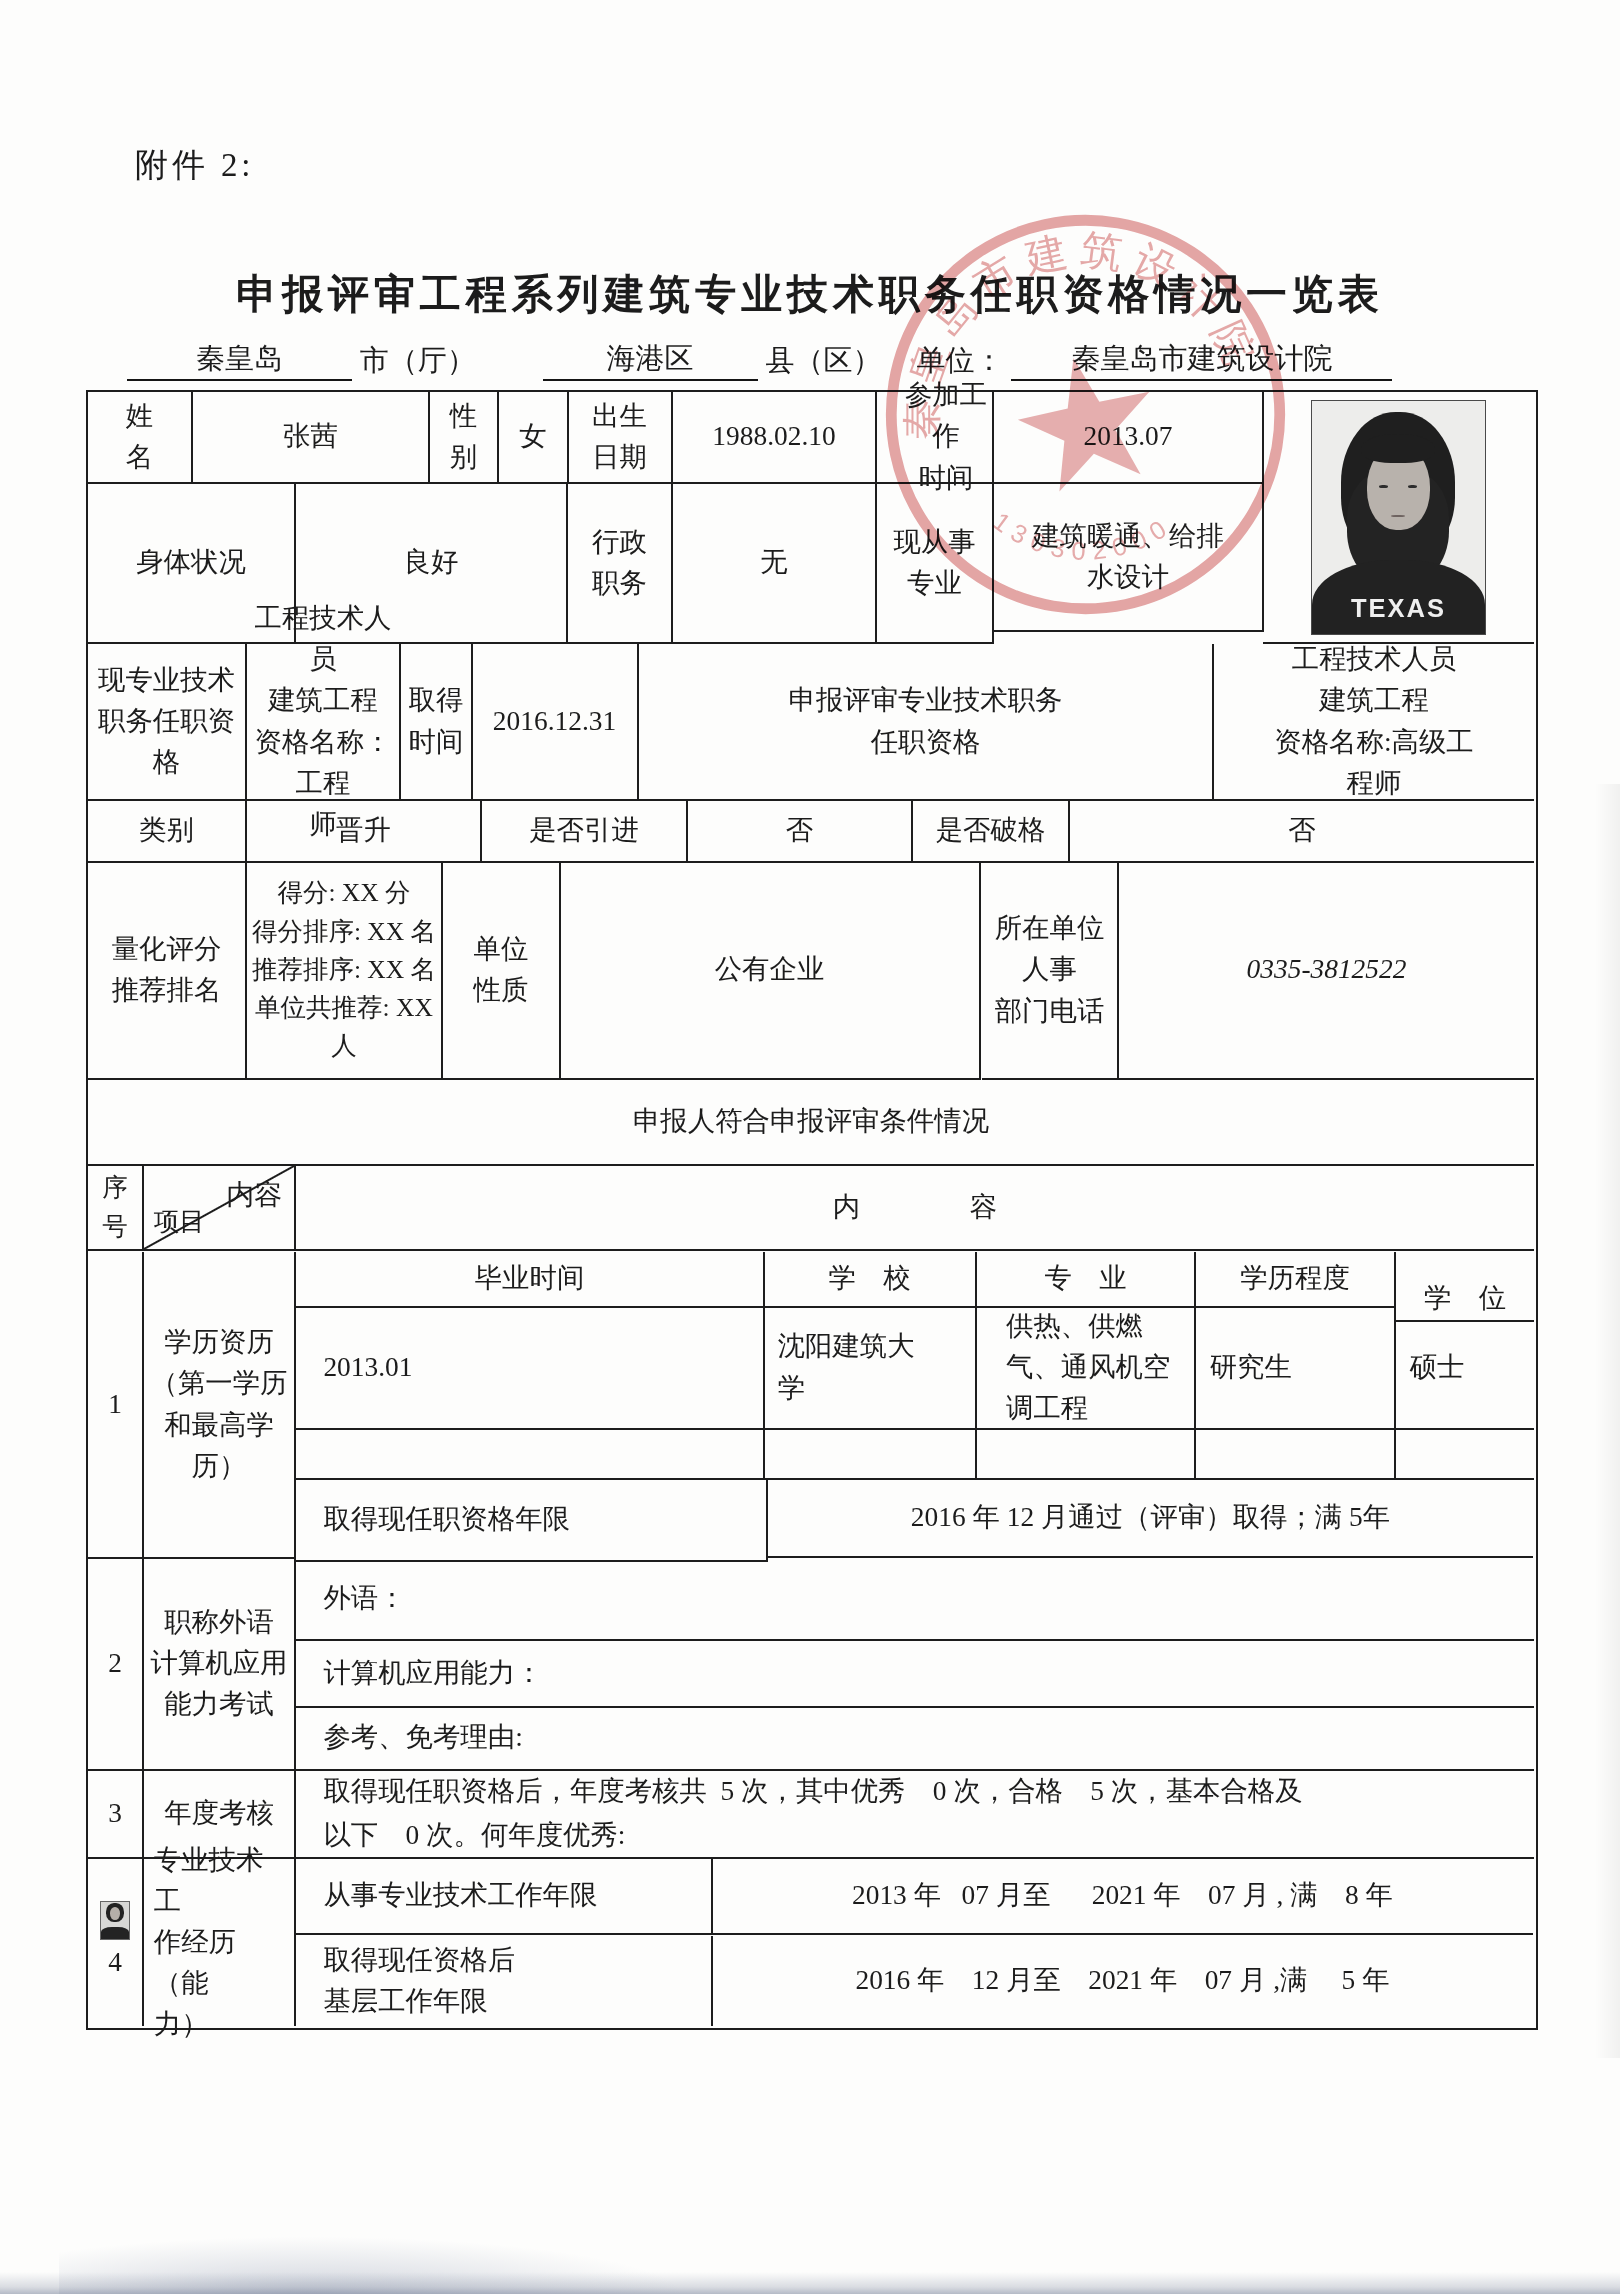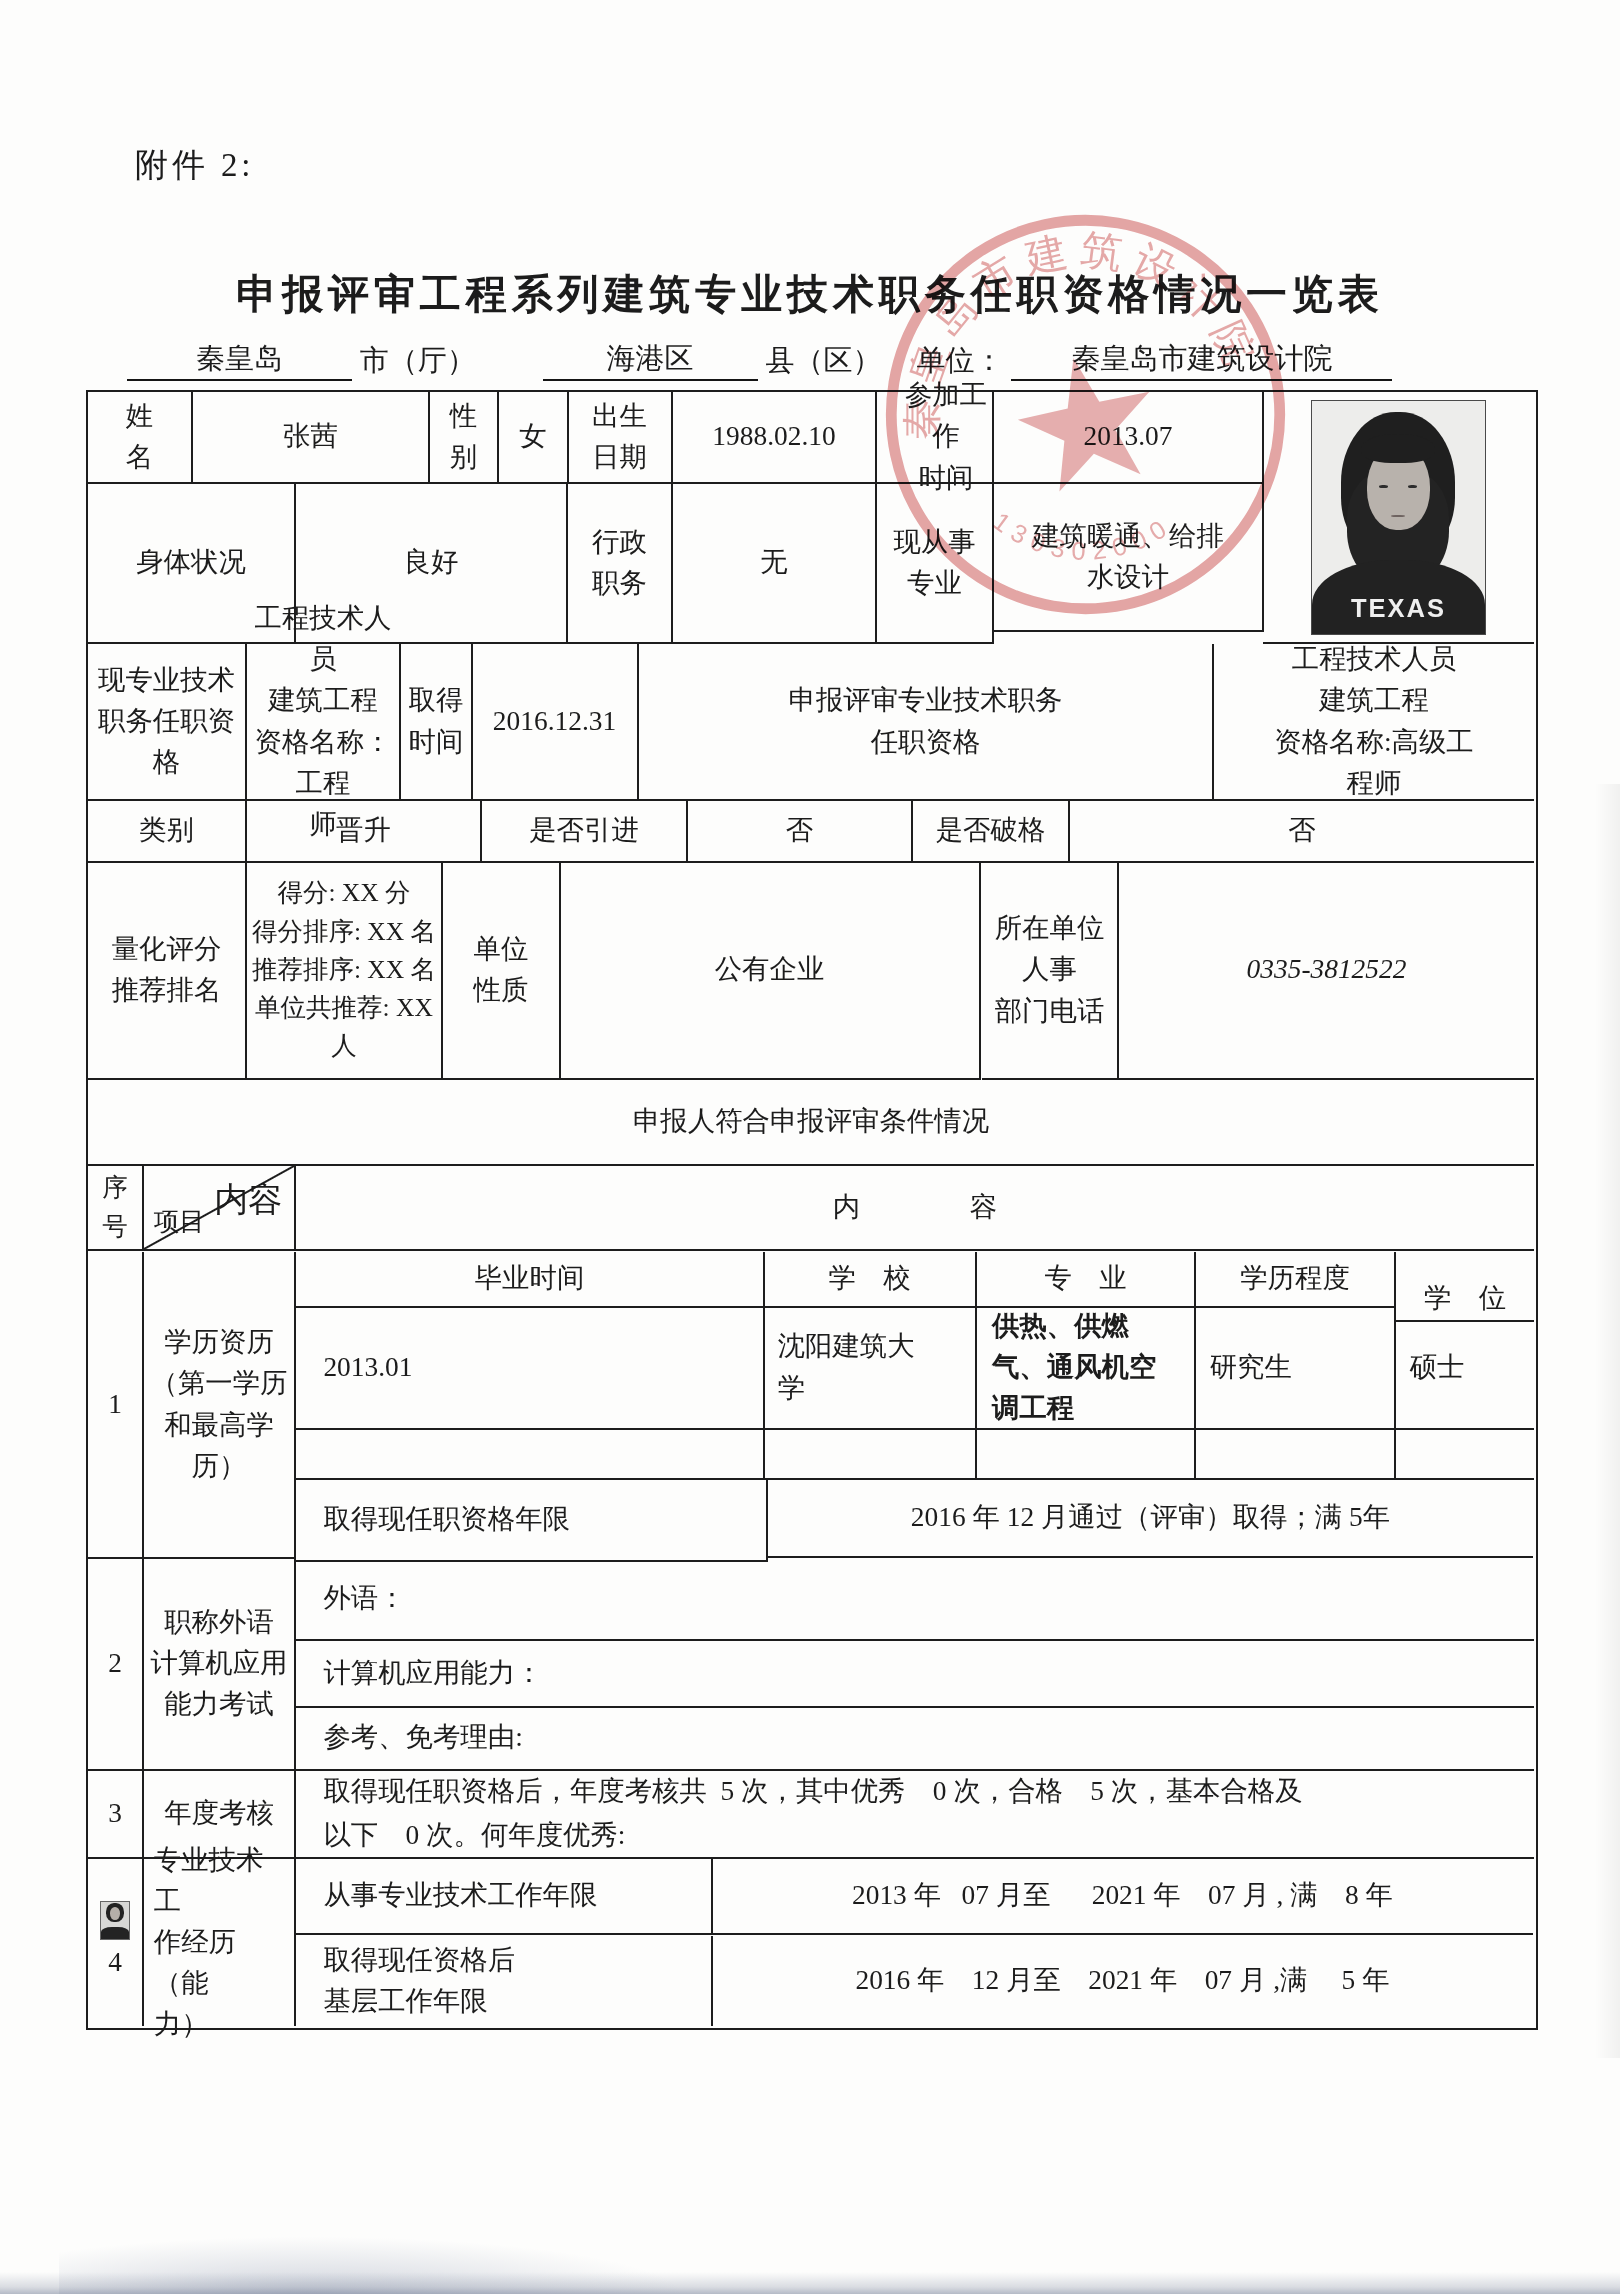--- a/index.html
+++ b/index.html
@@ -21,21 +21,21 @@
     border-right:2px solid #1d1d1d;border-bottom:2px solid #1d1d1d;
     display:flex;align-items:center;justify-content:center;
     text-align:center;font-size:27.4px;line-height:1.5;white-space:pre-wrap;
   }
   .nr{border-right:none;}
   .nb{border-bottom:none;}
   .left{justify-content:flex-start;text-align:left;padding-left:27.4px;padding-right:9.8px;}
   .sm{font-size:25.5px;}
   
   .diag{background:linear-gradient(to bottom right,transparent calc(50% - 1.5px),#1d1d1d calc(50% - 0.5px),#1d1d1d calc(50% + 0.5px),transparent calc(50% + 1.5px));}
-  .diag .tr{position:absolute;top:7.8px;right:11.8px;font-size:34px;}
+  .diag .tr{position:absolute;top:7.8px;right:11.8px;font-size:28px;}
   .diag .bl{position:absolute;bottom:7.8px;left:9.8px;font-size:25.5px;}
   
   .photo{width:173px;height:233px;position:relative;background:#ededeb;outline:1.5px solid #4a4a4a;overflow:hidden;}
   .photo .bghair{position:absolute;left:29px;top:11.8px;width:114px;height:147px;background:#1f1f1f;border-radius:48% 48% 42% 42%;}
   .photo .sidehair{position:absolute;left:35px;top:69px;width:102px;height:118px;background:#232323;border-radius:40% 40% 48% 48%;}
   .photo .face{position:absolute;left:55px;top:43px;width:63px;height:86px;background:#b8b2ac;border-radius:50% 50% 46% 46%;}
   .photo .fringe{position:absolute;left:49px;top:33px;width:74px;height:29px;background:#1f1f1f;border-radius:50% 50% 40% 40%;}
   .photo .eye{position:absolute;top:84px;width:8.8px;height:3.9px;background:#2c2c2c;border-radius:50%;}
   .photo .mouth{position:absolute;left:79px;top:114px;width:13.7px;height:2.9px;background:#6e6360;border-radius:40%;}
   .photo .shirt{position:absolute;left:0;bottom:0;width:100%;height:74px;background:#222;border-radius:46% 46% 0 0 / 60% 60% 0 0;display:flex;align-items:flex-end;justify-content:center;}
@@ -164,21 +164,21 @@
 
   <div class="cell" style="left:208px;top:860px;width:469px;height:56px;">毕业时间</div>
   <div class="cell" style="left:676px;top:860px;width:213px;height:56px;">学    校</div>
   <div class="cell" style="left:889px;top:860px;width:219px;height:56px;">专    业</div>
   <div class="cell" style="left:1108px;top:860px;width:200px;height:56px;">学历程度</div>
   <div class="cell nr" style="left:1308px;top:886px;width:138px;height:44px;">学    位</div>
 
   <div class="cell left" style="left:208px;top:915px;width:469px;height:123px;">2013.01</div>
   <div class="cell left" style="left:676px;top:915px;width:213px;height:123px;padding-left:13.7px;">沈阳建筑大
 学</div>
-  <div class="cell left" style="left:889px;top:915px;width:219px;height:123px;padding-left:15px;font-weight:bold;">供热、供燃
+  <div class="cell left" style="left:889px;top:915px;width:219px;height:123px;padding-left:29px;">供热、供燃
 气、通风机空
 调工程</div>
   <div class="cell left" style="left:1108px;top:915px;width:200px;height:123px;padding-left:13.7px;">研究生</div>
   <div class="cell nr left" style="left:1308px;top:915px;width:138px;height:123px;padding-left:13.7px;">硕士</div>
 
   <div class="cell" style="left:208px;top:1038px;width:469px;height:50px;"></div>
   <div class="cell" style="left:676px;top:1038px;width:213px;height:50px;"></div>
   <div class="cell" style="left:889px;top:1038px;width:219px;height:50px;"></div>
   <div class="cell" style="left:1108px;top:1038px;width:200px;height:50px;"></div>
   <div class="cell nr" style="left:1308px;top:1038px;width:138px;height:50px;"></div>

